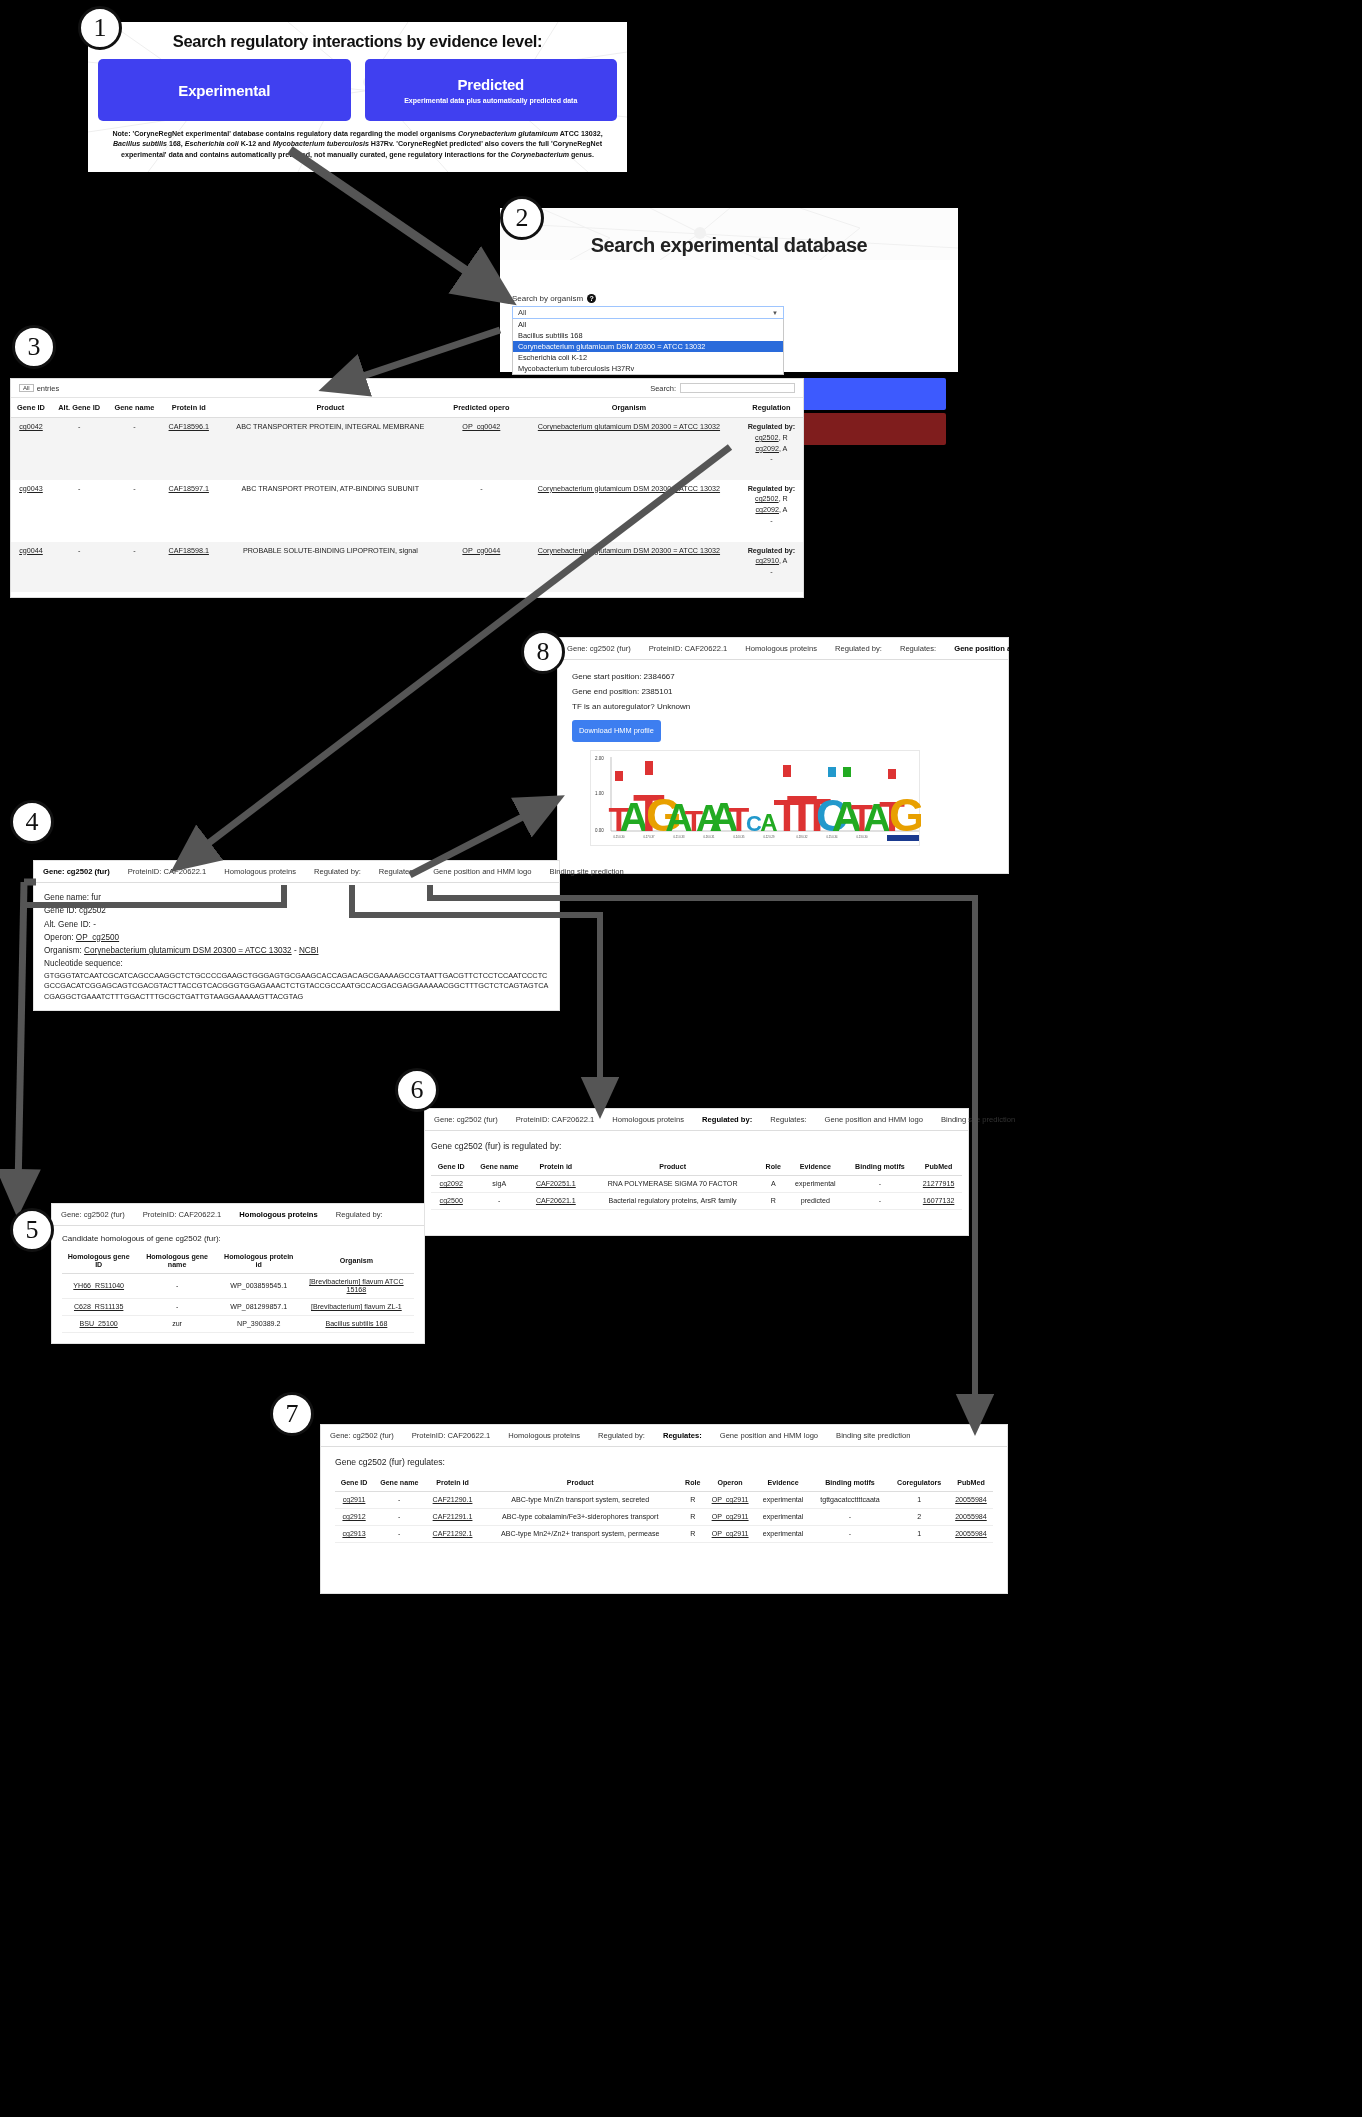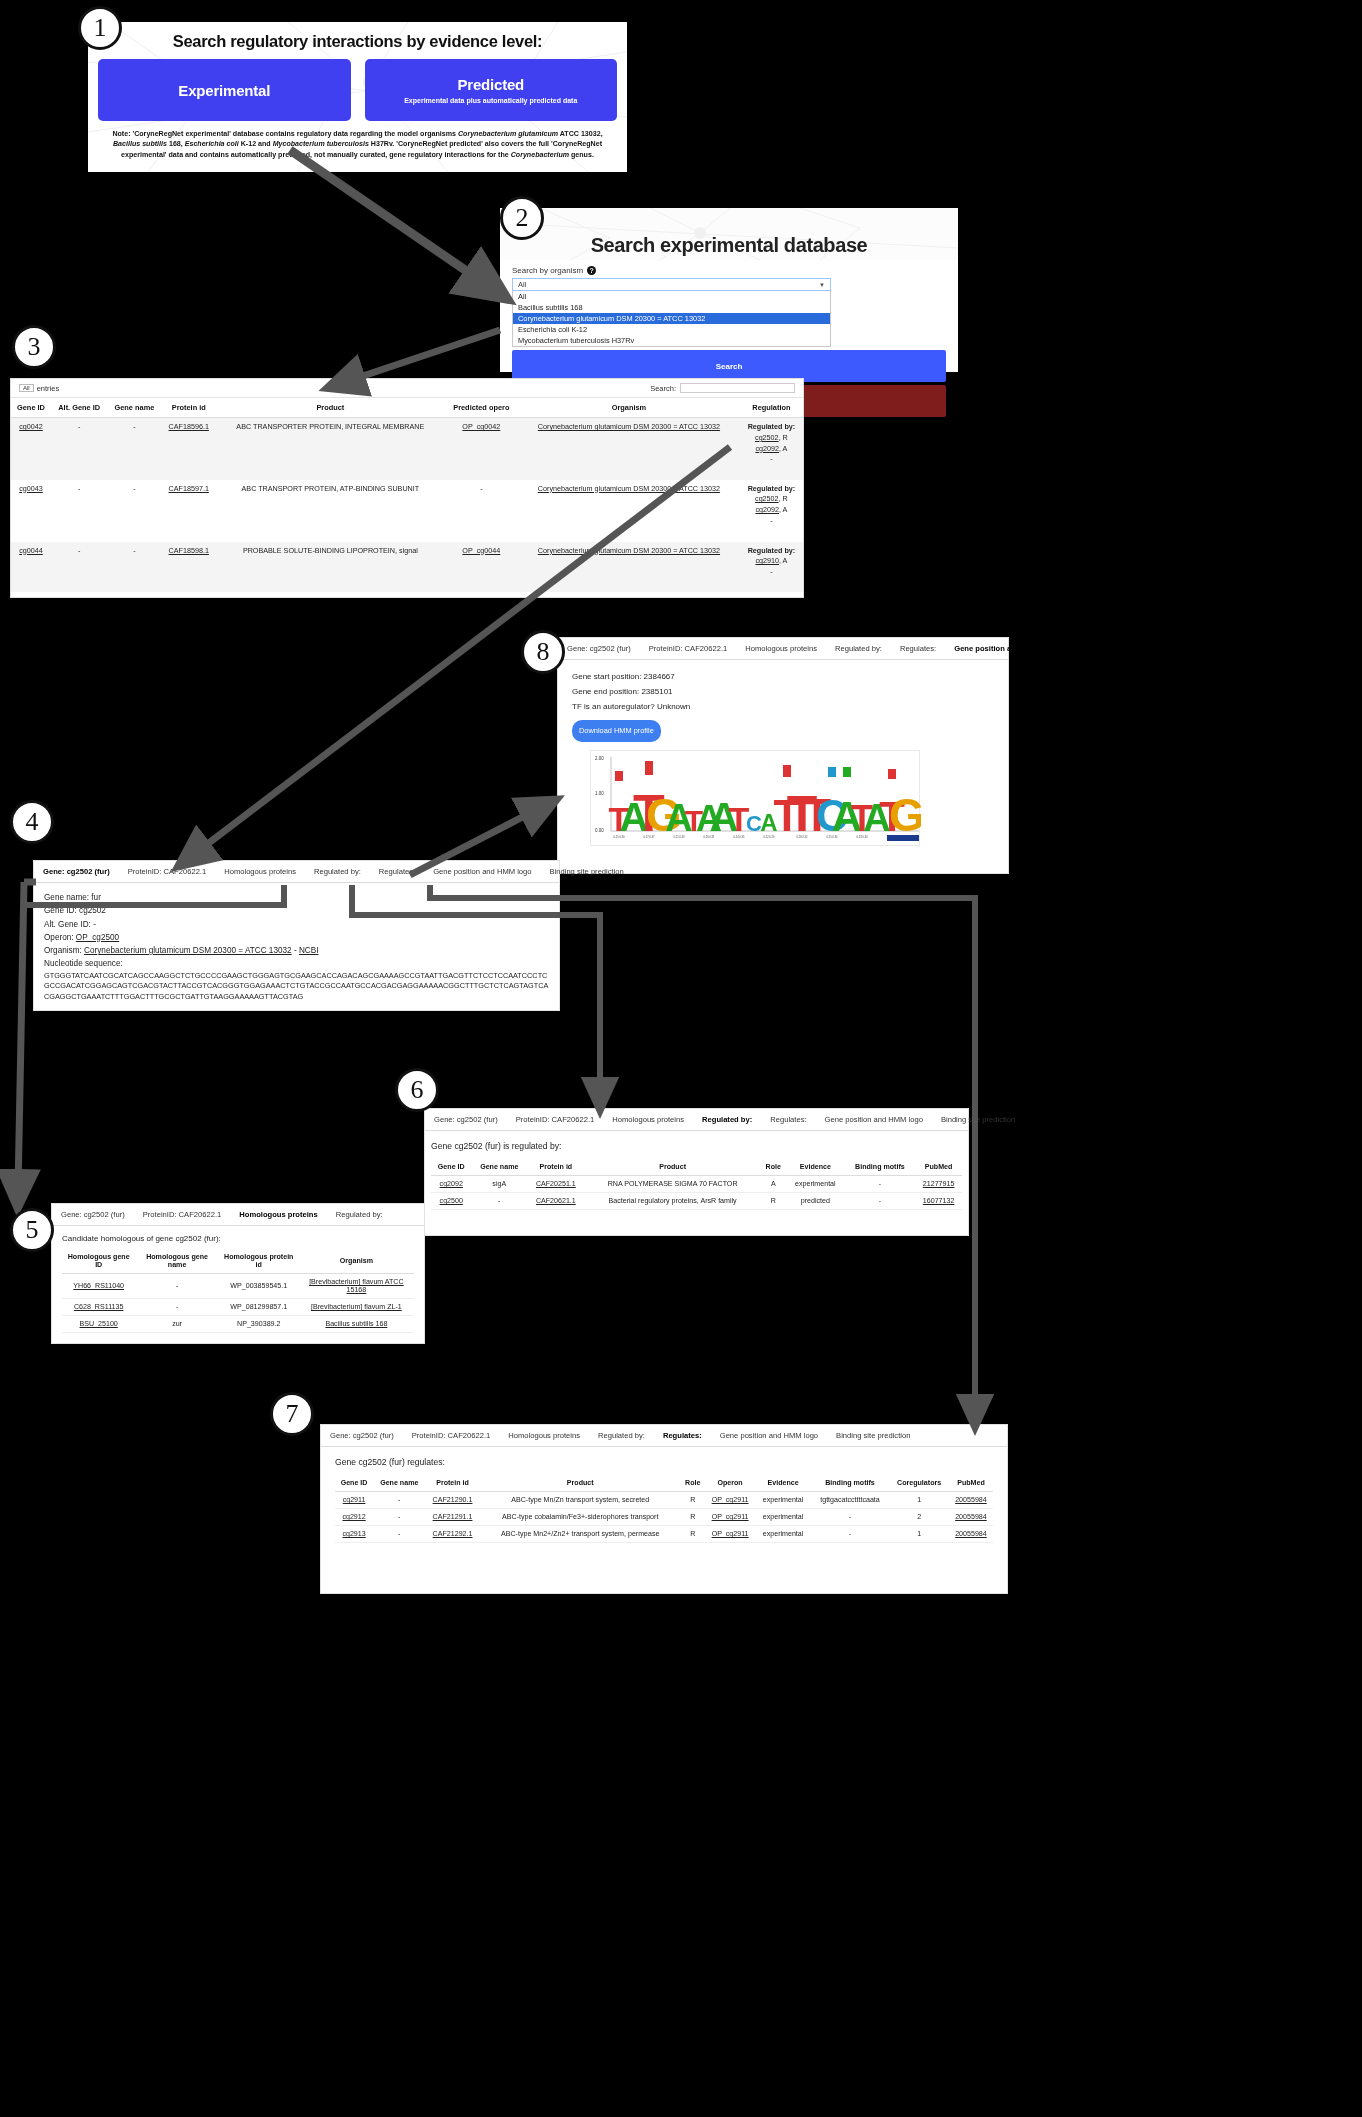--- a/index.html
+++ b/index.html
@@ -62,21 +62,21 @@
   }
   .caret { font-size:6px; color:#555; }
   .optlist { border:1px solid #c8c8c8; border-top:none; background:#fff; }
   .optlist div { font-size:7.4px; padding:1px 5px; color:#222; }
   .optlist div.sel { background:#2a6bdb; color:#fff; }
   .longbtn { height:32px; background:#3d5afe; border-radius:2px; margin-top:3px;
     color:#fff; font-size:8px; display:flex; align-items:center; justify-content:center;
     font-weight:bold; }
   .longbtn.lt { background:#7f1d1d; }
   #p2 .cols { display:flex; gap:14px; }
-  #p2 .cleft { width:319px; } #p2 .cright { flex:1; }
+  #p2 .cleft { width:272px;margin-top:28px; } #p2 .cright { flex:1; }
   .txtinput { margin-top:3px; height:13px; border:1px solid #ccc; background:#fff; }
 
   
   #p3 { left:10px; top:378px; width:794px; height:220px; border:1px solid #ddd; }
   #p3 .top { display:flex; align-items:center; justify-content:space-between;
     padding:4px 8px; font-size:7.5px; color:#333; }
   .entsel { display:flex; align-items:center; gap:3px; }
   .minisel { border:1px solid #bbb; padding:0 3px; font-size:6px; }
   .srch { display:flex; align-items:center; gap:4px; }
   .srch .box { width:115px; height:10px; border:1px solid #ccc; }
@@ -98,21 +98,21 @@
   .tabbar .tab {
     font-size:7.6px; padding:6px 9px; color:#333; white-space:nowrap; cursor:pointer;
   }
   .tabbar .tab.active { font-weight:bold; color:#000; }
 
   
   #p8 { left:557px; top:637px; width:452px; height:237px; border:1px solid #e0e0e0; }
   #p8 .inner { padding:10px 14px; font-size:8px; line-height:1.85; color:#222; }
   .dlbtn {
     display:inline-block; background:#3d7ef0; color:#fff; font-size:7.4px;
-    padding:4px 7px; border-radius:10px; margin-top:6px; cursor:pointer;
+    padding:4px 7px; border-radius:3px; margin-top:6px; cursor:pointer;
   }
   .logo-wrap { margin:8px 0 0 18px; width:330px; height:96px; position:relative;
     border:1px solid #e8e8e8; background:#fff; }
   .logo-wrap svg { display:block; }
 
   
   #p4 { left:33px; top:860px; width:527px; height:151px; border:1px solid #e2e2e2; }
   #p4 .inner { padding:8px 10px; font-size:8.2px; line-height:1.62; color:#222; }
   .seq { font-size:7.3px; line-height:1.45; word-break:break-all; color:#222; }
 

